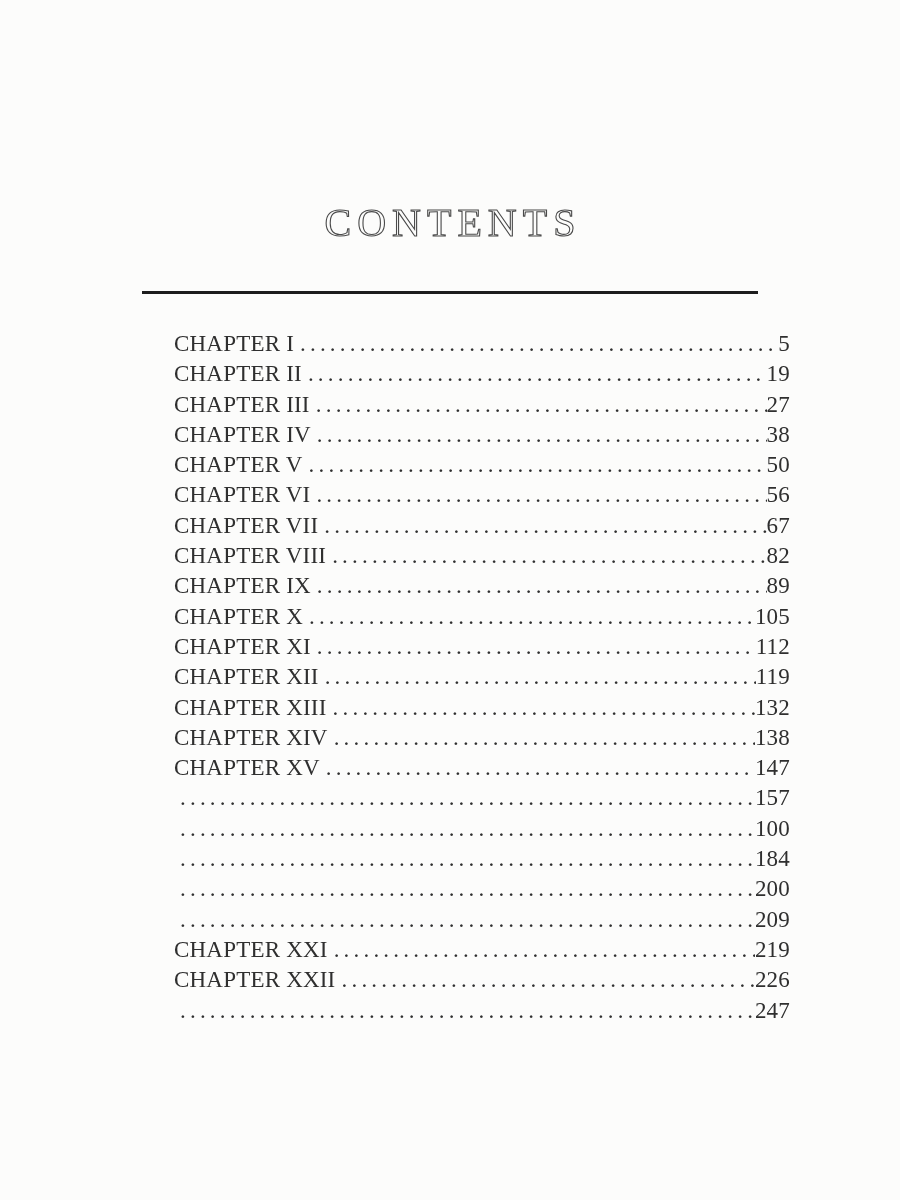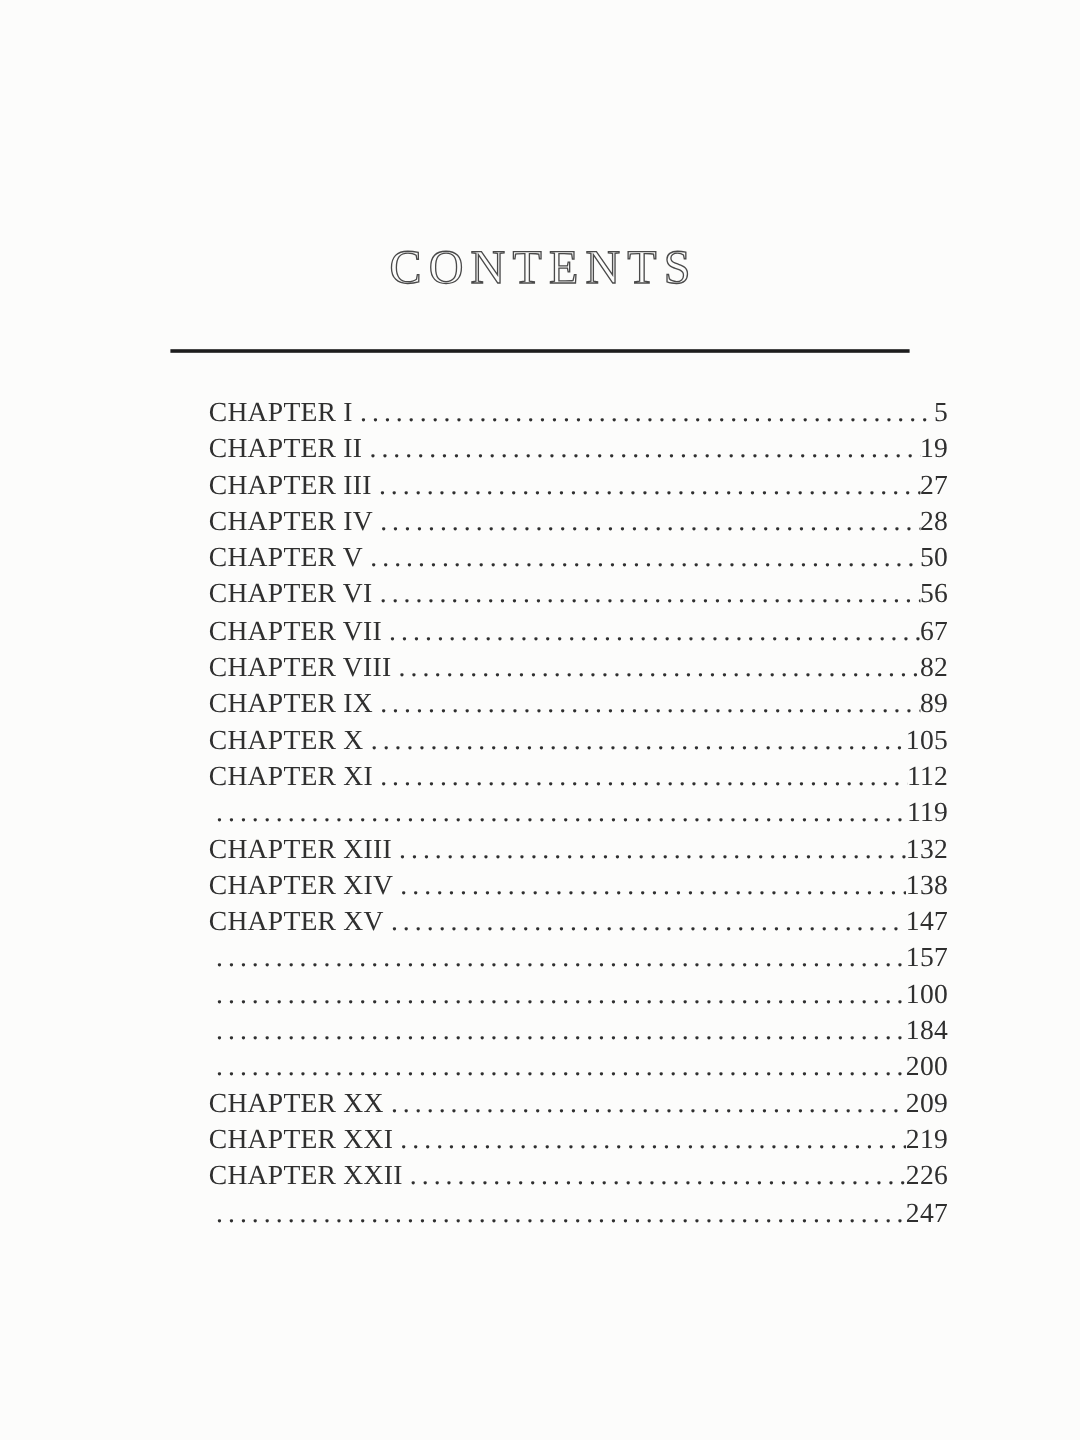--- a/index.html
+++ b/index.html
@@ -101,21 +101,21 @@
 
   <div class="toc-row">
     <span class="label">CHAPTER III</span>
     <span class="leader">................................................................................</span>
     <span class="pagenum">27</span>
   </div>
 
   <div class="toc-row">
     <span class="label">CHAPTER IV</span>
     <span class="leader">................................................................................</span>
-    <span class="pagenum">28</span>
+    <span class="pagenum">38</span>
   </div>
 
   <div class="toc-row">
     <span class="label">CHAPTER V</span>
     <span class="leader">................................................................................</span>
     <span class="pagenum">50</span>
   </div>
 
   <div class="toc-row">
     <span class="label">CHAPTER VI</span>
@@ -147,20 +147,21 @@
     <span class="pagenum">105</span>
   </div>
 
   <div class="toc-row">
     <span class="label">CHAPTER XI</span>
     <span class="leader">................................................................................</span>
     <span class="pagenum">112</span>
   </div>
 
   <div class="toc-row">
+    <span class="label">CHAPTER XII</span>
     <span class="leader">................................................................................</span>
     <span class="pagenum">119</span>
   </div>
 
   <div class="toc-row">
     <span class="label">CHAPTER XIII</span>
     <span class="leader">................................................................................</span>
     <span class="pagenum">132</span>
   </div>
 
@@ -190,21 +191,20 @@
     <span class="leader">................................................................................</span>
     <span class="pagenum">184</span>
   </div>
 
   <div class="toc-row">
     <span class="leader">................................................................................</span>
     <span class="pagenum">200</span>
   </div>
 
   <div class="toc-row">
-    <span class="label">CHAPTER XX</span>
     <span class="leader">................................................................................</span>
     <span class="pagenum">209</span>
   </div>
 
   <div class="toc-row">
     <span class="label">CHAPTER XXI</span>
     <span class="leader">................................................................................</span>
     <span class="pagenum">219</span>
   </div>
 

